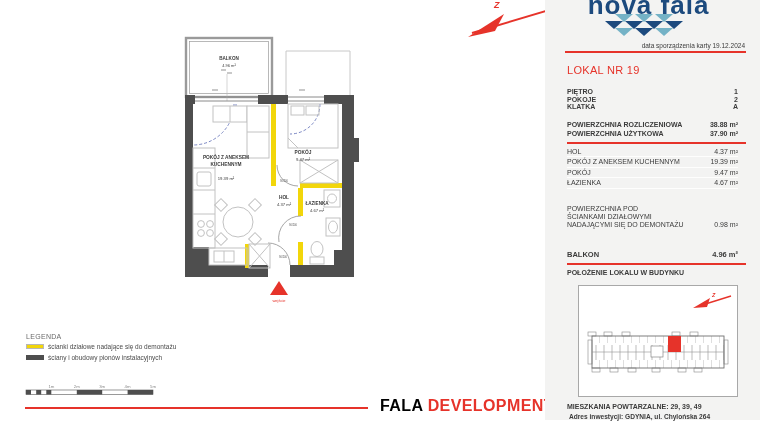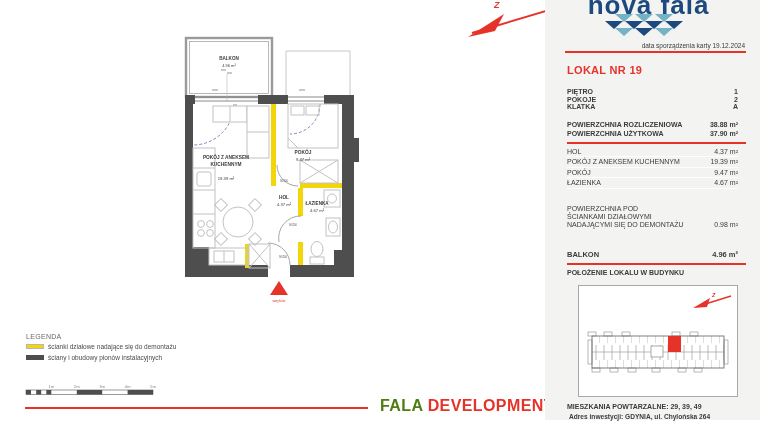--- a/index.html
+++ b/index.html
@@ -10,21 +10,21 @@
   
   .panel { position:absolute; left:545px; top:0; width:215px; height:420px; background:#f3f3f2; }
   .logo-text { position:absolute; left:0; right:8px; top:-10px; text-align:center;
                font-size:26px; font-weight:bold; letter-spacing:1px; color:#1c4a7e; }
   .waves { position:absolute; left:50px; top:13px; }
   .date-note { position:absolute; right:15px; top:42px; font-size:6.5px; color:#3b3b3b; }
   .redline { position:absolute; height:2px; background:#e6332a; }
   .rl-1 { left:20px; right:14px; top:51px; }
   .rl-2 { left:22px; right:14px; top:142px; }
   .rl-3 { left:22px; right:14px; top:263px; }
-  .unit-title { position:absolute; left:22px; top:64px; font-size:11px; font-weight:bold; color:#e6332a; letter-spacing:.3px; }
+  .unit-title { position:absolute; left:22px; top:64px; font-size:11px; font-weight:normal; color:#e6332a; letter-spacing:.3px; }
   .attrs { position:absolute; left:22px; right:22px; top:88px; }
   .row { display:flex; justify-content:space-between; font-size:7px; color:#3b3b3b; line-height:7.6px; }
   .row.b { font-weight:bold; }
   .areas-main { position:absolute; left:22px; right:22px; top:120px; }
   .areas-main .row { line-height:9px; }
   .rooms { position:absolute; left:22px; right:22px; top:147px; }
   .rooms .row { line-height:9.4px; border-bottom:1px solid rgba(255,255,255,.85); }
   .demontaz { position:absolute; left:22px; right:22px; top:205px; font-size:7px; color:#3b3b3b; line-height:8px; }
   .demontaz .lastline { display:flex; justify-content:space-between; }
   .balkon-row { position:absolute; left:22px; right:22px; top:251px; }
@@ -37,21 +37,21 @@
   
   .plan-svg { position:absolute; left:0; top:0; }
   .legend { position:absolute; left:26px; top:333px; font-size:6.5px; color:#4a4a4a; }
   .legend-title { font-size:7px; color:#6a6a6a; margin-bottom:3px; letter-spacing:.3px; }
   .legend-item { display:flex; align-items:center; margin-bottom:4px; }
   .swatch { width:18px; height:5px; margin-right:4px; flex:0 0 auto; }
   .swatch-yellow { background:#f2d60a; border:.5px solid #b7b7b7; }
   .swatch-dark { background:#4e4e4e; }
   .footer-line { position:absolute; left:25px; top:407px; width:343px; height:2px; background:#e6332a; }
   .footer-brand { position:absolute; left:380px; top:397px; font-size:16px; font-weight:bold; letter-spacing:.4px; }
-  .footer-brand .dark { color:#4d7c0f; }
+  .footer-brand .dark { color:#000000; }
   .footer-brand .red { color:#e6332a; }
 </style>
 </head>
 <body>
 
 <div class="page">
 
   <svg class="plan-svg" width="545" height="428" viewBox="0 0 545 428">
 
     <g>

